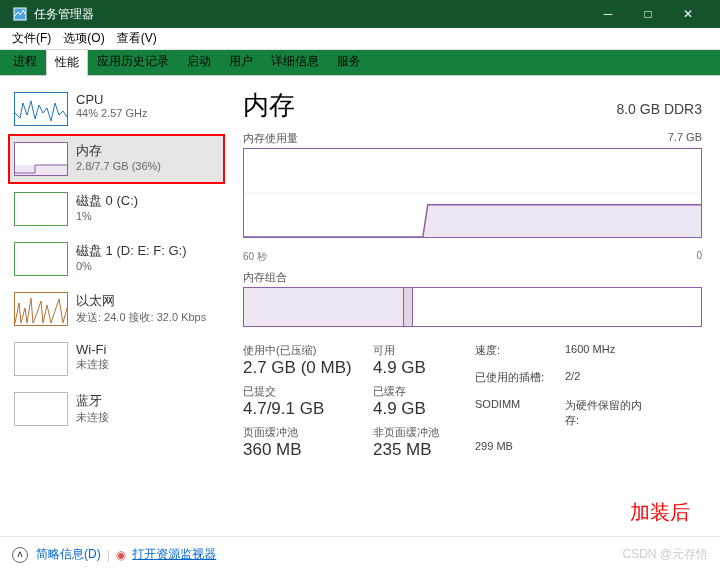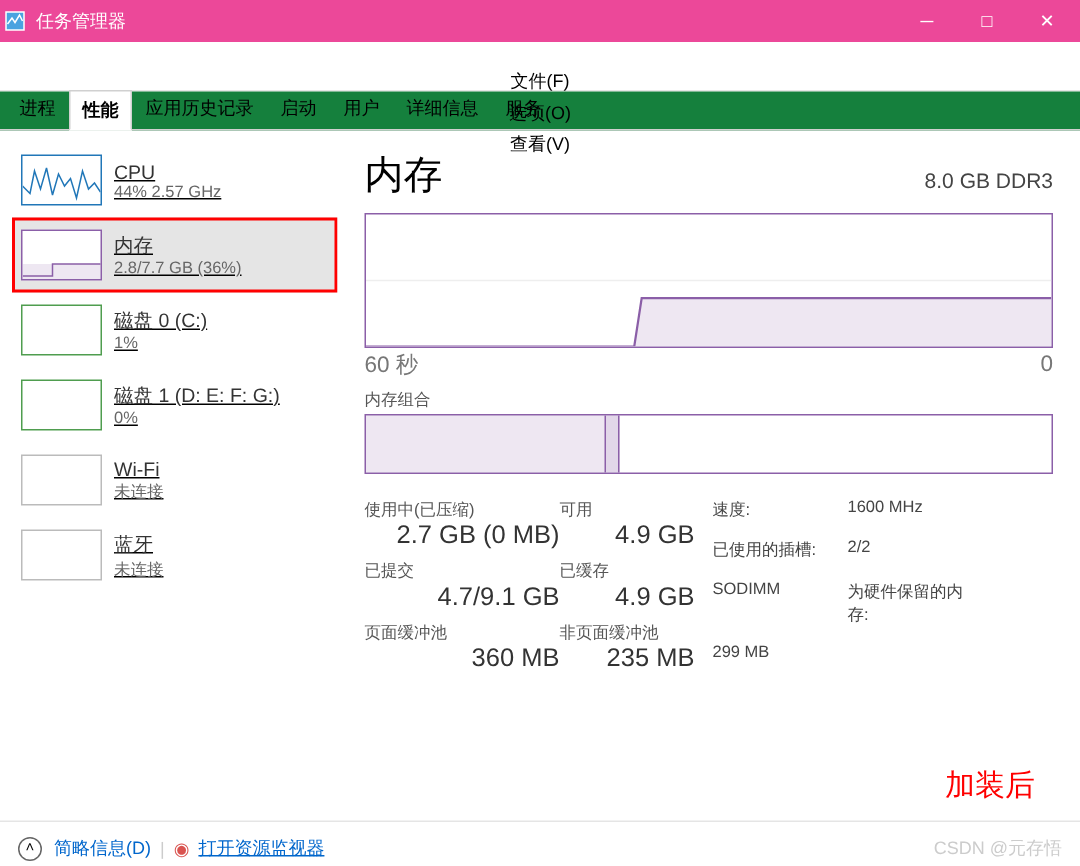--- a/index.html
+++ b/index.html
@@ -1,48 +1,48 @@
 <!DOCTYPE html>
 <html><head>
 <meta charset="utf-8">
 <style>
 * { box-sizing: border-box; margin: 0; padding: 0; font-family: "Microsoft YaHei", "Segoe UI", sans-serif; }
 body { background: #fff; width: 720px; height: 577px; overflow: hidden; font-size: 12px; color: #000; }
-.titlebar { background: #ec4899; color: #fff; height: 28px; display: flex; align-items: center; padding: 0 2px; }
+.titlebar { background: #14532d; color: #fff; height: 28px; display: flex; align-items: center; padding: 0 12px; }
 .titlebar .icon { width: 16px; height: 16px; margin-right: 6px; }
 .titlebar .title { flex: 1; font-size: 12px; }
 .titlebar .controls { display: flex; }
 .titlebar .controls div { width: 40px; height: 28px; display: flex; align-items: center; justify-content: center; color: #fff; cursor: pointer; }
-.menubar { background: #fff; height: 22px; display: flex; align-items: center; padding: 16px 6px; border-bottom: 1px solid #e5e5e5; flex-direction: column; }
+.menubar { background: #fff; height: 22px; display: flex; align-items: center; padding: 2px 6px; border-bottom: 1px solid #e5e5e5; }
 .menubar .menu { padding: 2px 6px; font-size: 12px; cursor: pointer; }
 .tabs { background: #15803d; height: 26px; display: flex; align-items: flex-end; padding: 0 4px; border-bottom: 1px solid #d0d0d0; }
 .tabs .tab { padding: 4px 8px; border: 1px solid transparent; font-size: 12px; cursor: pointer; margin-right: 0; }
-.tabs .tab.active { border: 1px solid #d0d0d0; border-bottom: 1px solid #fff; background: #fff; margin-bottom: -1px; font-weight: bold; }
+.tabs .tab.active { border: 1px solid #d0d0d0; border-bottom: 1px solid #fff; background: #fff; margin-bottom: -1px; }
 .content { display: flex; height: 460px; }
 .sidebar { width: 225px; padding: 8px 0 8px 8px; overflow-y: auto; }
-.sidebar-item { display: flex; align-items: center; padding: 6px 4px; cursor: pointer; border: 2px solid transparent; min-height: 46px; text-decoration: underline; }
+.sidebar-item { display: flex; align-items: flex-start; padding: 6px 4px; cursor: pointer; border: 2px solid transparent; min-height: 46px; }
 .sidebar-item.active { background: #e5e5e5; border: 2px solid #ff0000; }
 .sidebar-item .graph { width: 54px; height: 34px; border: 1px solid #777; margin-right: 8px; background: #fff; position: relative; overflow: hidden; flex-shrink: 0; }
 .sidebar-item .info { flex: 1; overflow: hidden; }
 .sidebar-item .name { font-size: 13px; color: #333; }
 .sidebar-item .stat { font-size: 11px; color: #666; white-space: nowrap; overflow: hidden; text-overflow: ellipsis; }
 .main { flex: 1; padding: 12px 18px; position: relative; }
 .main-header { display: flex; justify-content: space-between; align-items: baseline; margin-bottom: 8px; }
 .main-title { font-size: 26px; font-weight: 300; }
 .main-subtitle { font-size: 14px; color: #444; }
 .section-header { display: flex; justify-content: space-between; font-size: 11px; color: #555; margin-bottom: 2px; margin-top: 6px; }
 .usage-chart { width: 100%; height: 90px; border: 1px solid #8b5fa8; background: #fff; position: relative; overflow: hidden; }
-.time-axis { display: flex; justify-content: space-between; font-size: 15px; color: #777; margin-top: 2px; }
+.time-axis { display: flex; justify-content: space-between; font-size: 10px; color: #777; margin-top: 12px; }
 .comp-chart { width: 100%; height: 40px; border: 1px solid #8b5fa8; background: #fff; display: flex; }
 .comp-seg { height: 100%; background: rgba(139,95,168,0.15); border-right: 1px solid #8b5fa8; }
 .stats-grid { display: flex; margin-top: 16px; gap: 12px; }
 .stats-left { display: grid; grid-template-columns: 130px 90px; row-gap: 6px; }
 .stats-right { display: grid; grid-template-columns: 90px 80px; row-gap: 4px; font-size: 11px; color: #444; }
 .stat-label { font-size: 11px; color: #555; }
-.stat-value { font-size: 17px; color: #333; text-align: right; }
+.stat-value { font-size: 17px; color: #333; }
 .footer { height: 36px; display: flex; align-items: center; padding: 0 12px; border-top: 1px solid #e5e5e5; }
 .footer .circ { width: 16px; height: 16px; border: 1px solid #666; border-radius: 50%; display: flex; align-items: center; justify-content: center; margin-right: 4px; font-size: 10px; }
 .footer .link { color: #0066cc; cursor: pointer; margin-left: 4px; }
 .footer .link.u { text-decoration: underline; }
 .footer .sep { margin: 0 6px; color: #ccc; }
 .annotation { position: absolute; right: 30px; bottom: 10px; color: red; font-size: 20px; font-family: Liberation Sans, sans-serif; }
 .watermark { position: absolute; right: 20px; bottom: 38px; color: #ccc; font-size: 12px; }
 .mini-cpu { border-color: #2177b8 !important; }
 .mini-mem { border-color: #8b5fa8 !important; }
 .mini-disk { border-color: #4f9d4f !important; }
@@ -125,20 +125,31 @@
         <svg width="54" height="34">
             <polyline points="0,33 54,33" fill="none" stroke="#4f9d4f" stroke-width="1"></polyline>
           </svg>
       </div>
       <div class="info">
         <div class="name">磁盘 1 (D: E: F: G:)</div>
         <div class="stat">0%</div>
       </div>
     </div>
     <div class="sidebar-item">
+      <div class="graph mini-eth">
+        <svg width="54" height="34">
+            <polyline points="0,30 4,10 6,30 10,15 12,30 16,5 18,30 22,20 26,8 28,30 32,12 36,30 40,18 44,6 48,30 52,15" fill="none" stroke="#b87333" stroke-width="1"></polyline>
+          </svg>
+      </div>
+      <div class="info">
+        <div class="name">以太网</div>
+        <div class="stat">发送: 24.0 接收: 32.0 Kbps</div>
+      </div>
+    </div>
+    <div class="sidebar-item">
       <div class="graph mini-wifi"></div>
       <div class="info">
         <div class="name">Wi-Fi</div>
         <div class="stat">未连接</div>
       </div>
     </div>
     <div class="sidebar-item">
       <div class="graph mini-bt"></div>
       <div class="info">
         <div class="name">蓝牙</div>
@@ -146,20 +157,24 @@
       </div>
     </div>
   </div>
 
   <div class="main">
     <div class="main-header">
       <div class="main-title">内存</div>
       <div class="main-subtitle">8.0 GB DDR3</div>
     </div>
 
+    <div class="section-header">
+      <span>内存使用量</span>
+      <span>7.7 GB</span>
+    </div>
     <div class="usage-chart">
       <svg width="100%" height="100%" viewBox="0 0 460 90" preserveAspectRatio="none">
         <line x1="0" y1="45" x2="460" y2="45" stroke="#eee"></line>
         <polyline points="0,90 180,90 185,57 460,57" fill="none" stroke="#8b5fa8" stroke-width="1.5"></polyline>
         <polygon points="0,90 180,90 185,57 460,57 460,90" fill="rgba(139,95,168,0.15)"></polygon>
       </svg>
     </div>
     <div class="time-axis">
       <span>60 秒</span>
       <span>0</span>

